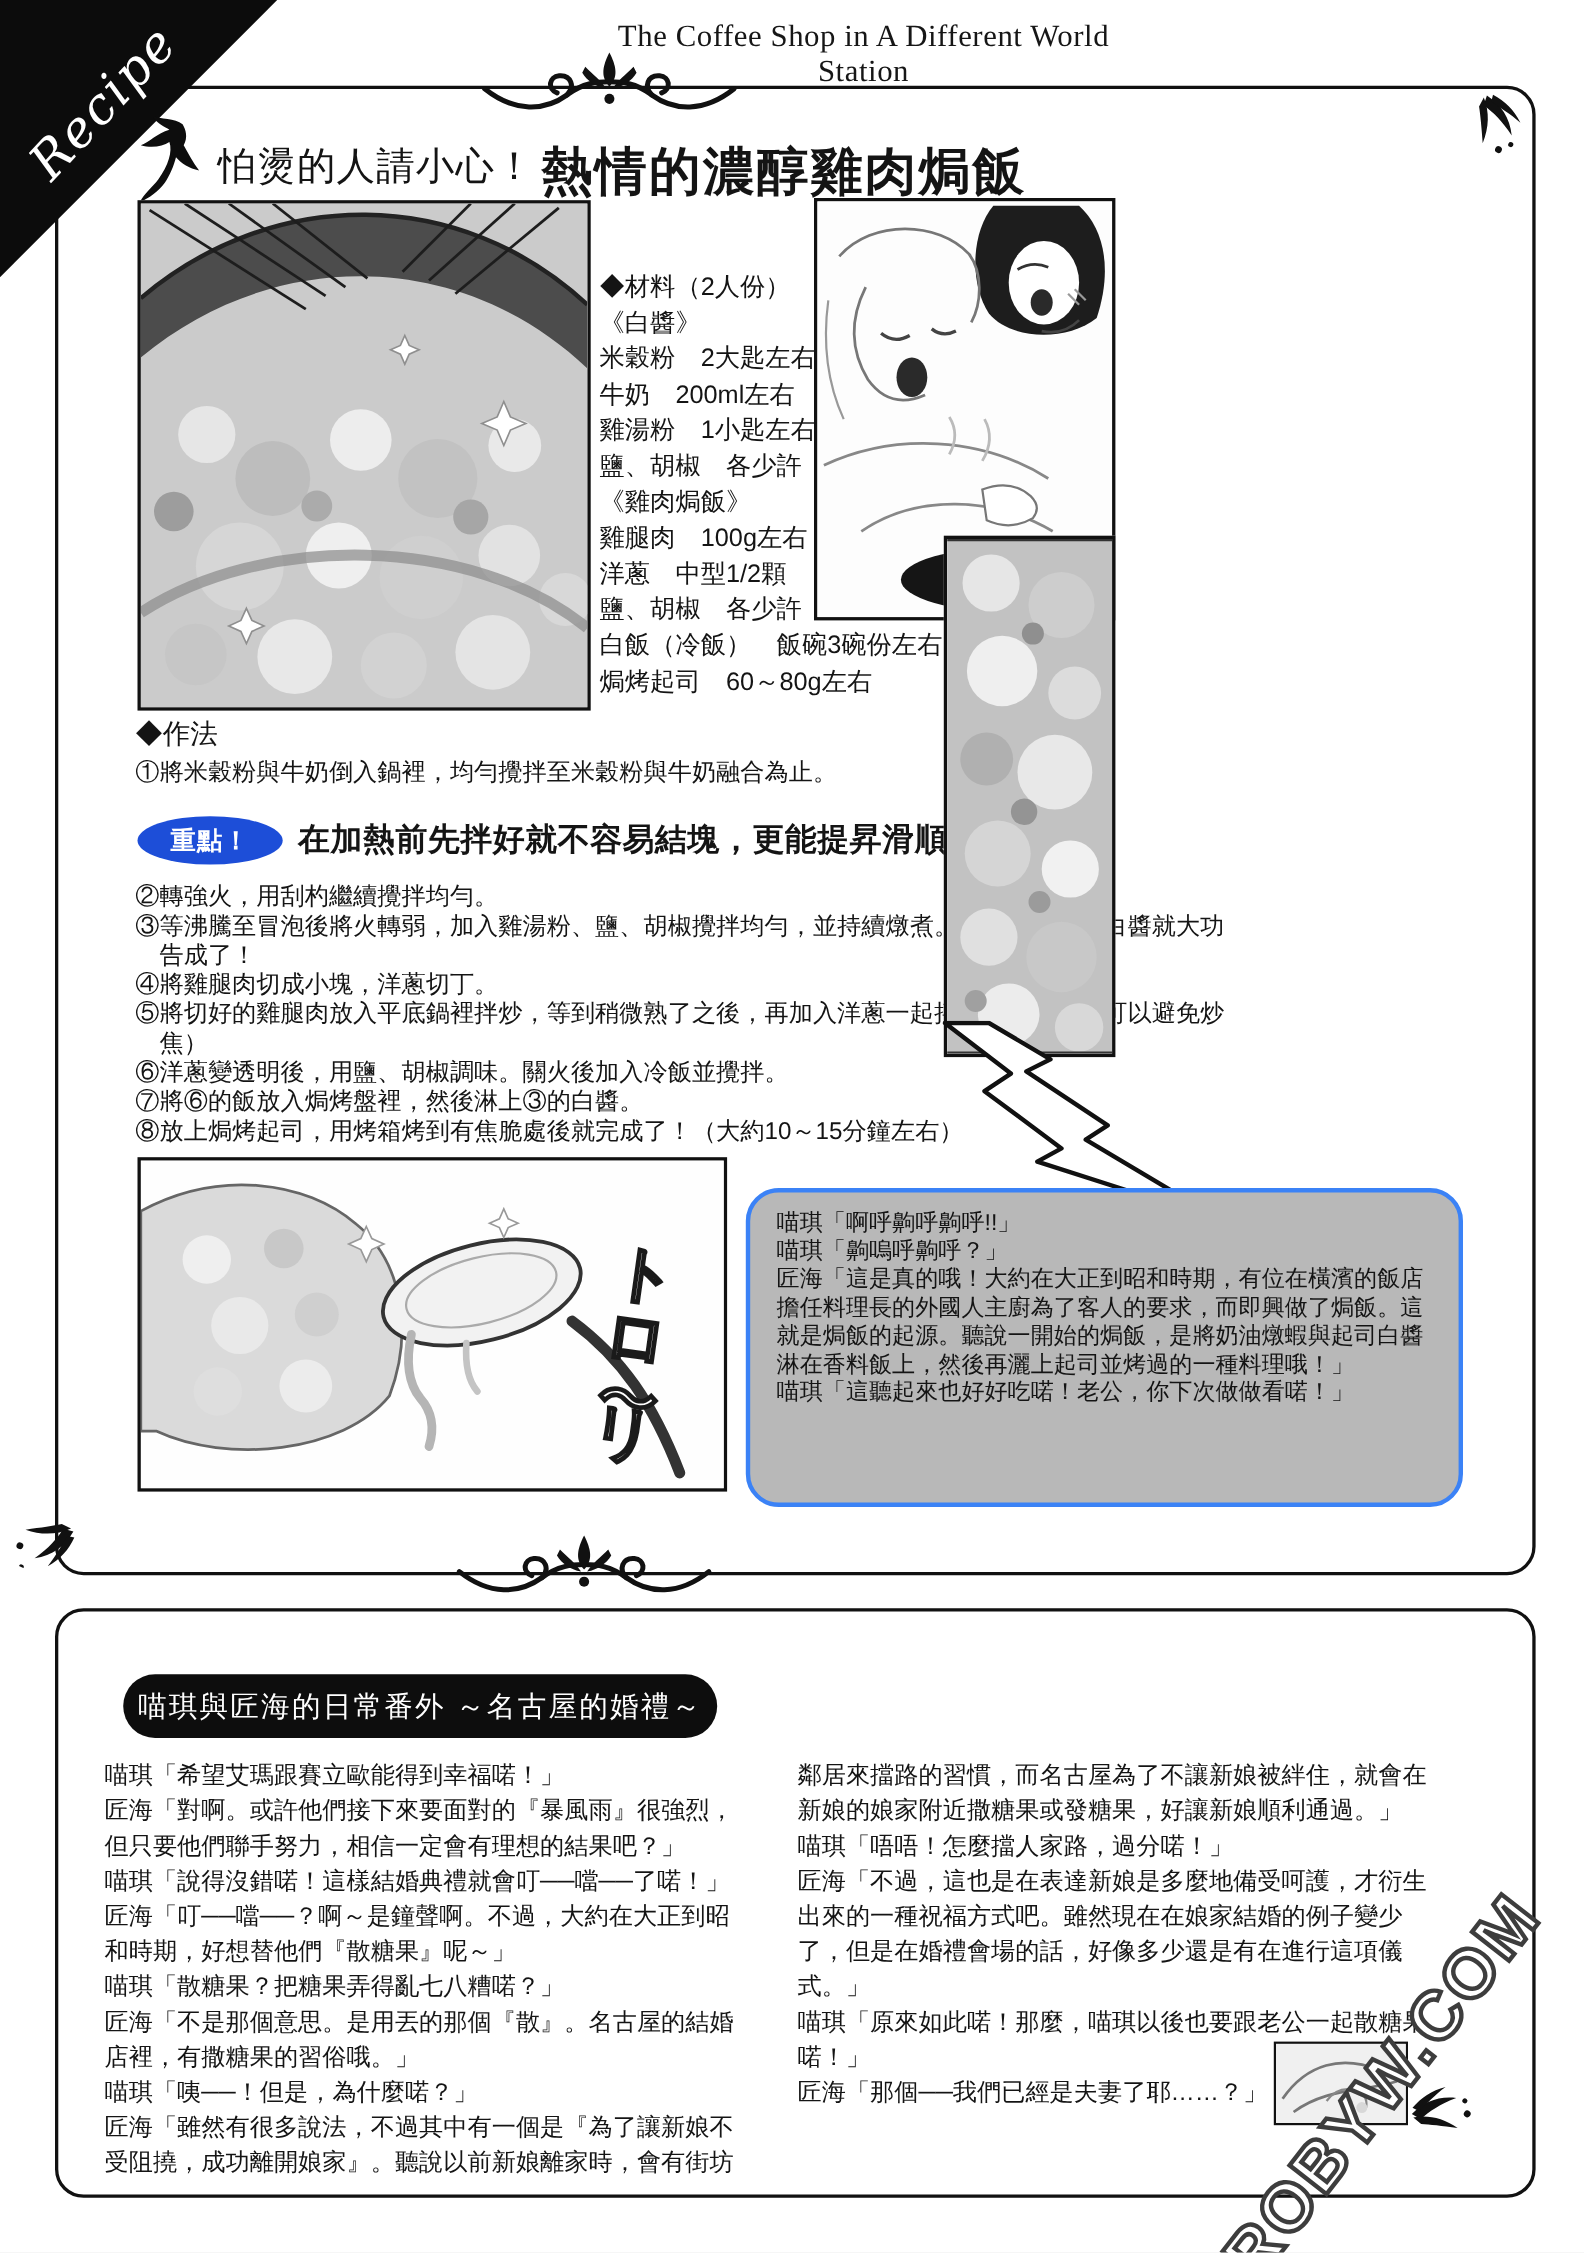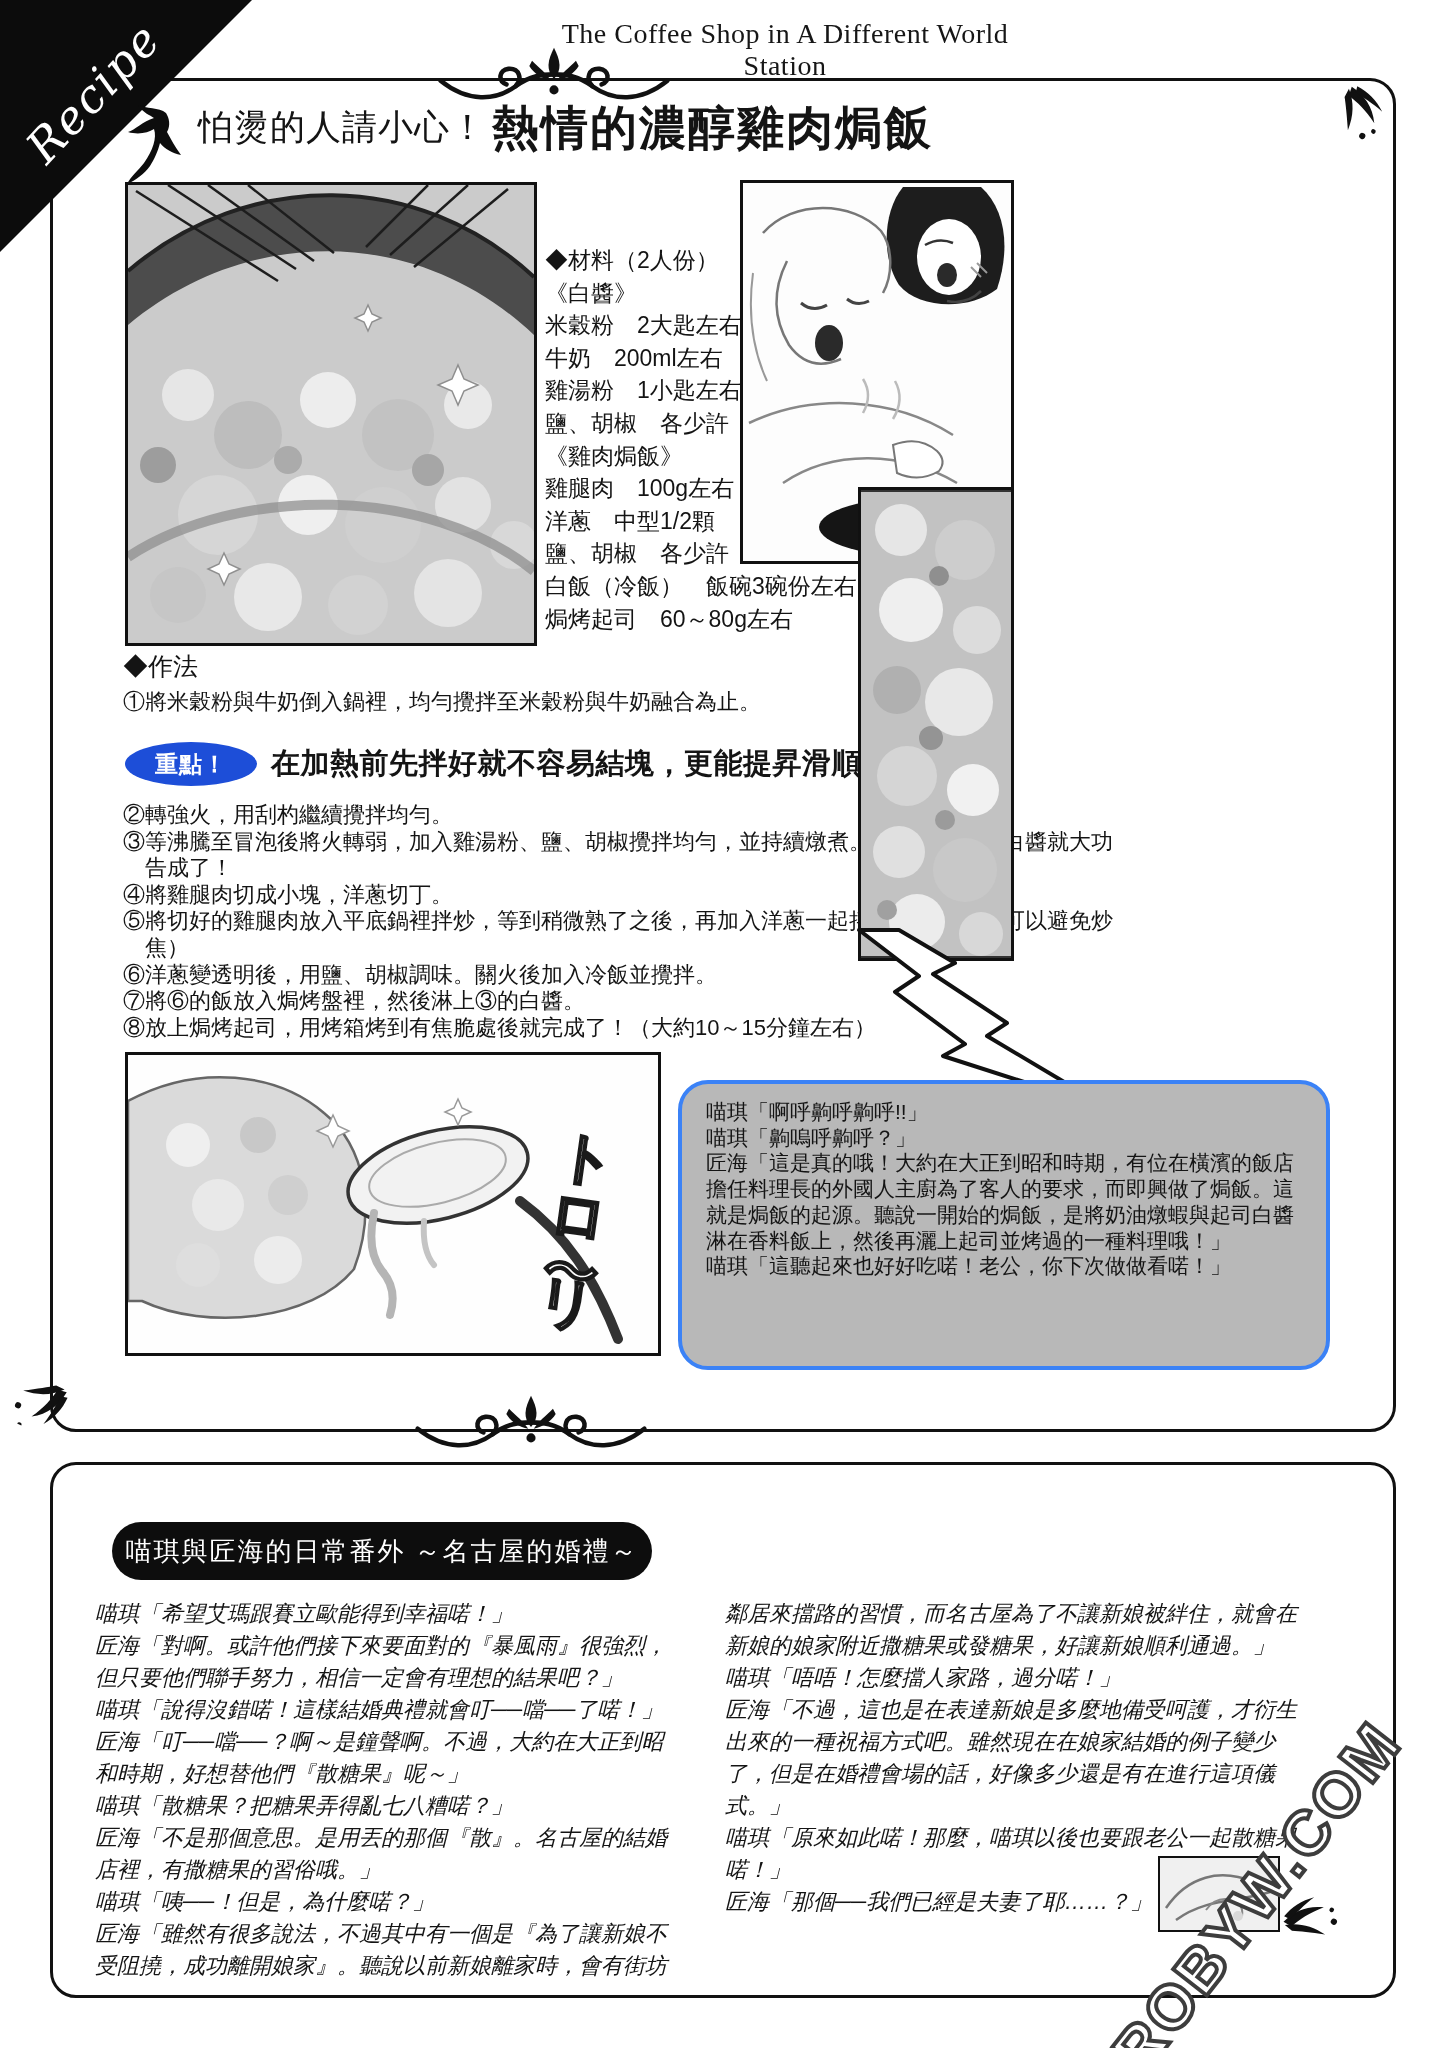--- a/index.html
+++ b/index.html
@@ -13,21 +13,21 @@
   .recipe-banner{position:absolute;left:8px;top:66px;width:170px;text-align:center;
         transform:rotate(-47deg);font-family:"DejaVu Serif","Liberation Serif",serif;
         font-style:italic;font-size:46px;color:#fff;letter-spacing:2px;}
   .header-title{position:absolute;left:545px;top:18px;width:480px;text-align:center;
         font-family:"Liberation Serif",serif;font-size:28px;letter-spacing:.5px;color:#161616;}
 
   .fleur{position:absolute;width:252px;height:64px;}
   .leaf{position:absolute;width:54px;height:54px;}
 
   
-  .title-row{position:absolute;left:126px;top:104px;display:flex;align-items:flex-start;}
+  .title-row{position:absolute;left:126px;top:104px;display:flex;align-items:center;}
   .swallow{width:60px;height:102px;margin-right:12px;}
   .title-prefix{font-size:35px;letter-spacing:1px;margin:0 6px 8px 0;font-weight:500;}
   .title-main{font-size:47px;font-weight:bold;letter-spacing:2px;margin-bottom:0px;line-height:1;}
 
   
   .panel{position:absolute;border:3px solid #111;background:#fff;overflow:hidden;}
   .panel svg{display:block;width:100%;height:100%;}
 
   
   .ing-block{position:absolute;left:545px;top:244px;width:700px;font-size:23px;line-height:32.6px;}
@@ -52,21 +52,21 @@
 
   .sfx{position:absolute;left:415px;top:40px;writing-mode:vertical-rl;font-size:56px;font-weight:bold;
         color:#fff;-webkit-text-stroke:2.5px #1a1a1a;letter-spacing:6px;transform:rotate(8deg);}
 
   
   .extra-pill{position:absolute;left:112px;top:1522px;width:540px;height:58px;background:#0d0d0d;
         border-radius:29px;color:#fff;display:flex;align-items:center;justify-content:center;
         font-size:26px;letter-spacing:2px;}
   .extra-cols{position:absolute;left:95px;top:1598px;width:1212px;height:392px;
         column-count:2;column-gap:48px;column-fill:auto;font-size:22px;line-height:32px;}
-  .extra-cols p{margin:0;font-style:italic;}
+  .extra-cols p{margin:0;}
 
   
   .watermark{position:absolute;left:940px;top:1700px;width:580px;height:460px;
         display:flex;align-items:center;justify-content:center;transform:rotate(-52deg);
         pointer-events:none;}
   .watermark span{font-size:62px;font-weight:bold;letter-spacing:3px;color:#ffffff;
         -webkit-text-stroke:4px #3d3d3d;font-family:"Liberation Sans",sans-serif;}
 </style>
 </head>
 <body>

